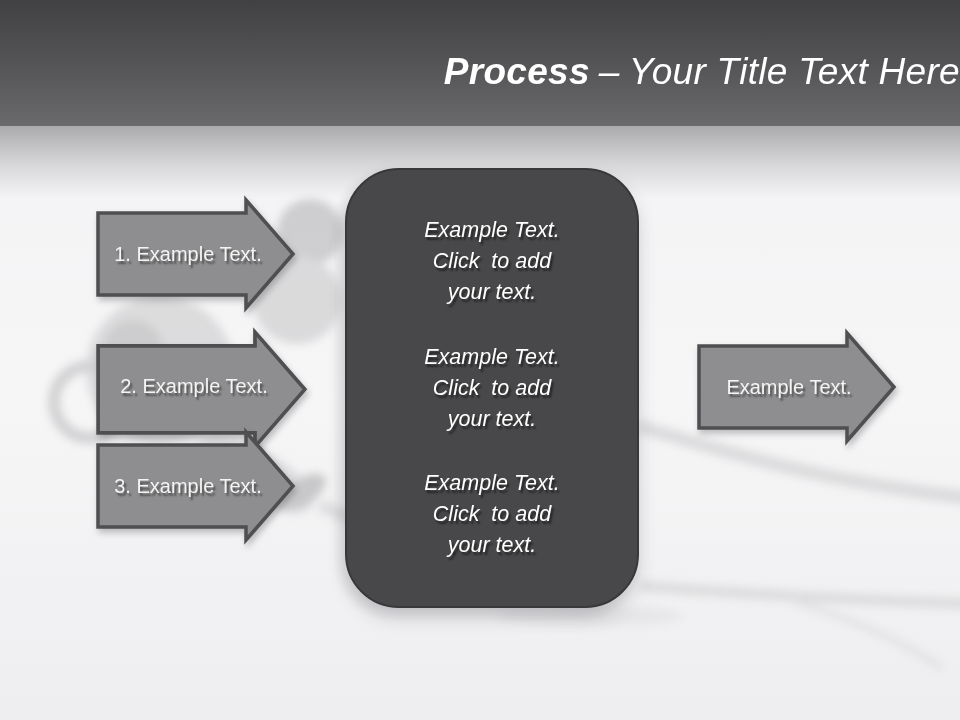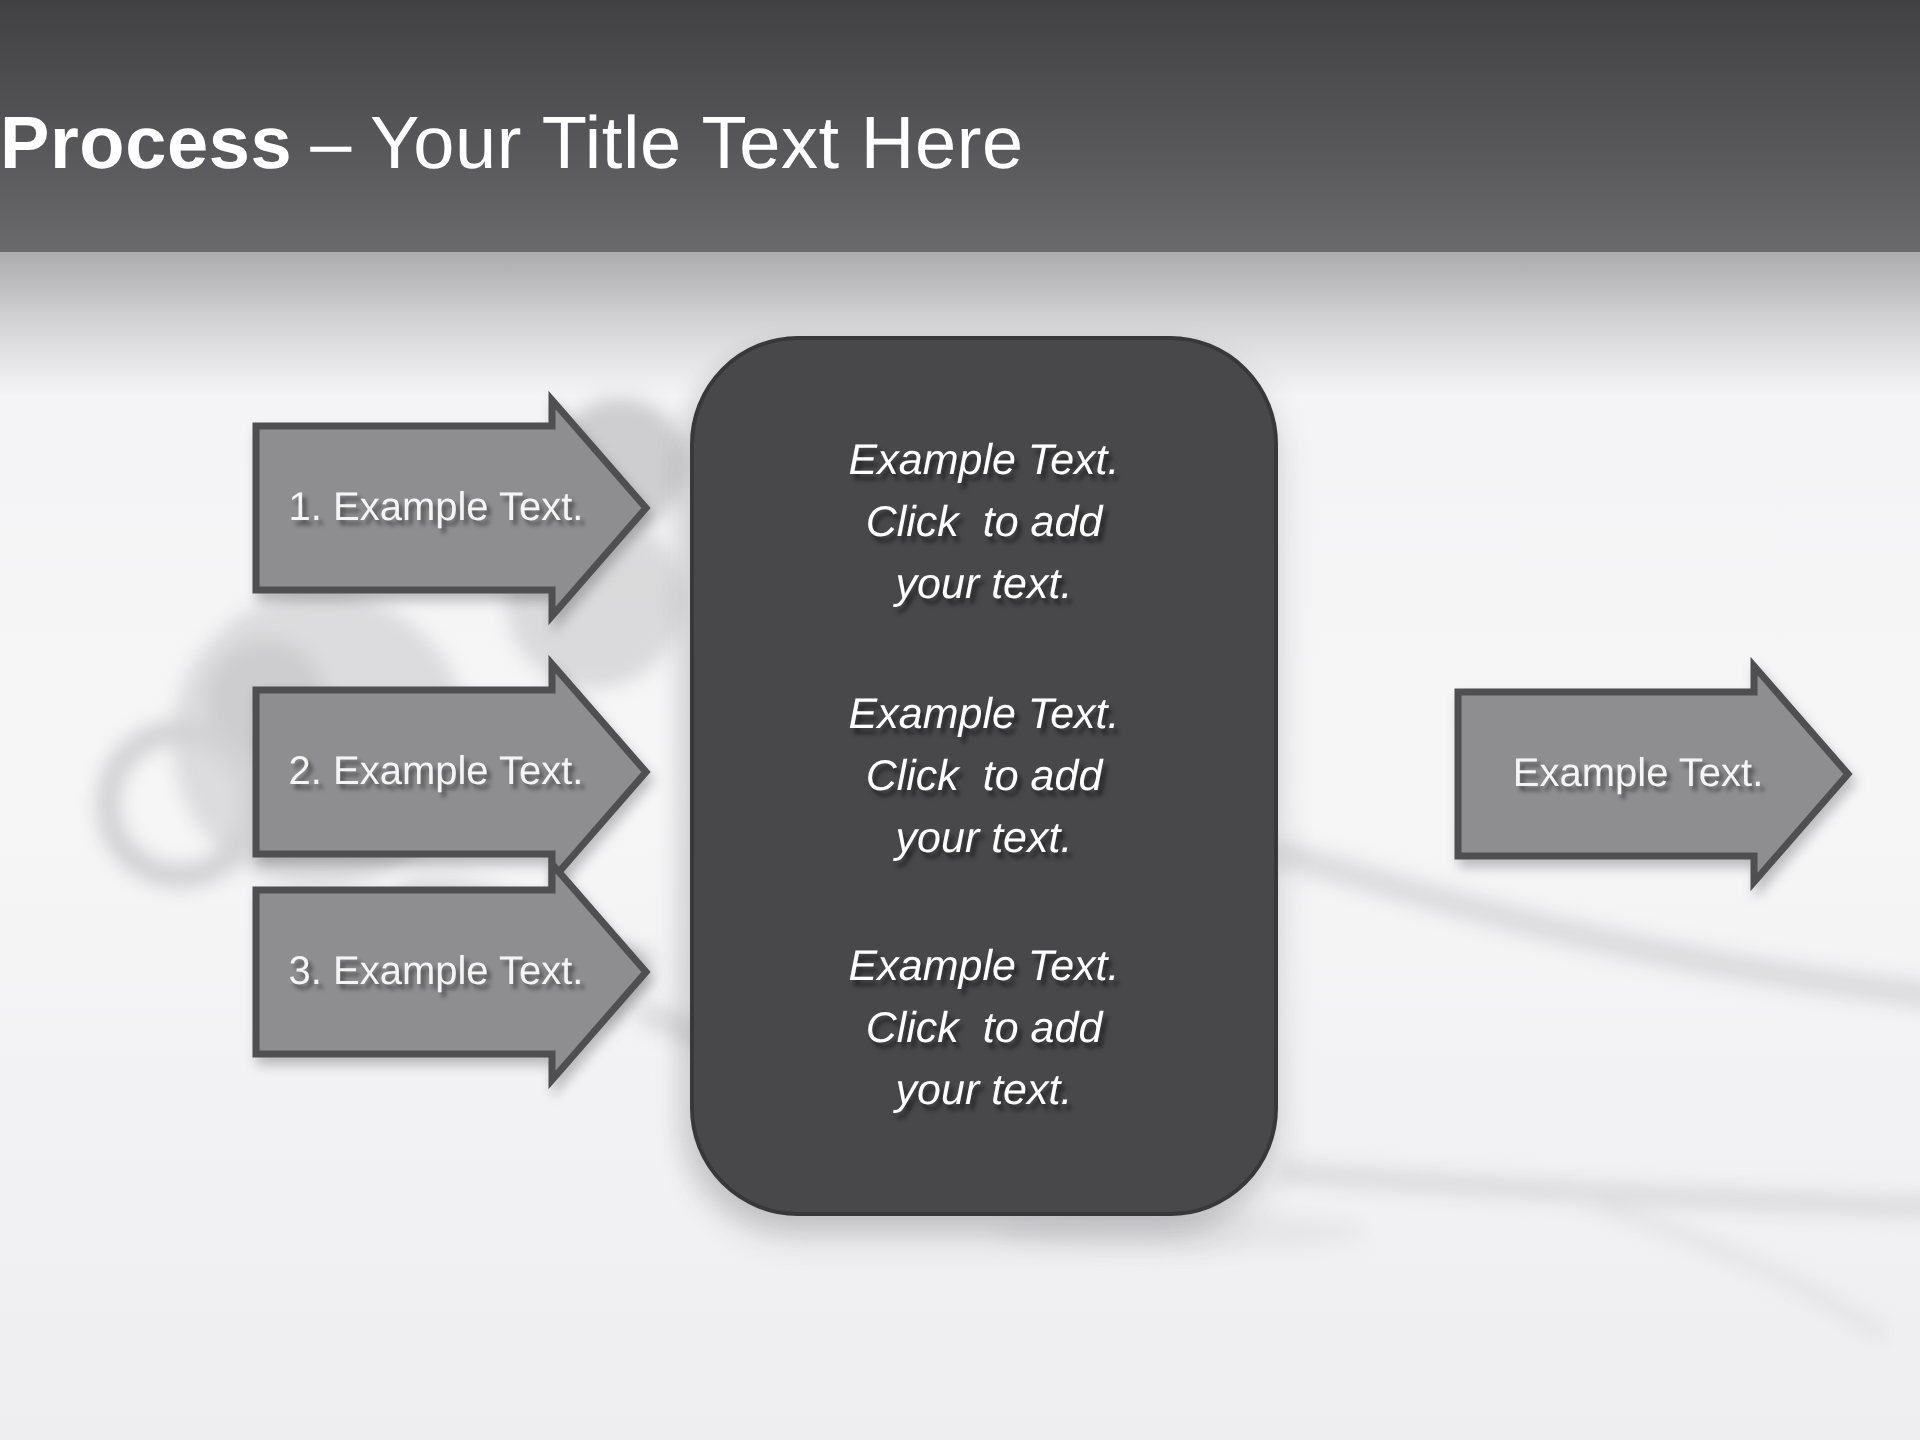--- a/index.html
+++ b/index.html
@@ -16,42 +16,42 @@
   .header-band {
     position: absolute; left: 0; top: 0; right: 0; height: 126px;
     background: linear-gradient(180deg, #414143 0%, #565658 55%, #6a6a6c 100%);
   }
   .header-fade {
     position: absolute; left: 0; top: 126px; right: 0; height: 72px;
     background: linear-gradient(180deg, #ababad 0%, #d8d8da 55%, rgba(243,243,245,0) 100%);
   }
   .slide-title {
     position: absolute; left: 0; top: 50px; width: 100%;
-    text-align: left; color: #ffffff; font-size: 37px; line-height: 44px;
-    letter-spacing: 0.3px; z-index: 5; white-space: pre-wrap;
+    text-align: right; color: #ffffff; font-size: 37px; line-height: 44px;
+    letter-spacing: 0.3px; z-index: 5; white-space: pre-wrap; font-style: italic;
   }
   .slide-title .t-bold { font-weight: bold; }
   .slide-title .t-dash { font-weight: normal; margin: 0 9px; }
   .slide-title .t-rest { font-weight: normal; }
 
   
   .ghost { position: absolute; inset: 0; z-index: 1; pointer-events: none; }
 
   
-  .arrow { position: absolute; width: 200px; height: 112px; z-index: 3; margin-left: 30px; }
+  .arrow { position: absolute; width: 200px; height: 112px; z-index: 3; }
   .arrow svg { position: absolute; inset: 0; overflow: visible;
                filter: drop-shadow(2px 4px 3px rgba(40,40,45,0.28)); }
   .arrow .arrow-label {
     position: absolute; inset: 0; display: flex; align-items: center; justify-content: center;
     padding-right: 16px; box-sizing: border-box;
     color: #f4f4f4; font-size: 20px; white-space: pre-wrap;
     text-shadow: 2px 2.5px 2px rgba(0,0,0,0.45);
   }
   .arrow-1 { left: 96px; top: 198px; }
-  .arrow-2 { left: 96px; top: 330px; }
+  .arrow-2 { left: 96px; top: 330px; padding-left: 12px; }
   .arrow-3 { left: 96px; top: 430px; }
   .arrow-out { left: 697px; top: 331px; }
 
   
   .panel {
     position: absolute; left: 345px; top: 168px; width: 294px; height: 440px;
     box-sizing: border-box; z-index: 2;
     background: #48484a;
     border: 2.5px solid #38383b;
     border-radius: 54px;

